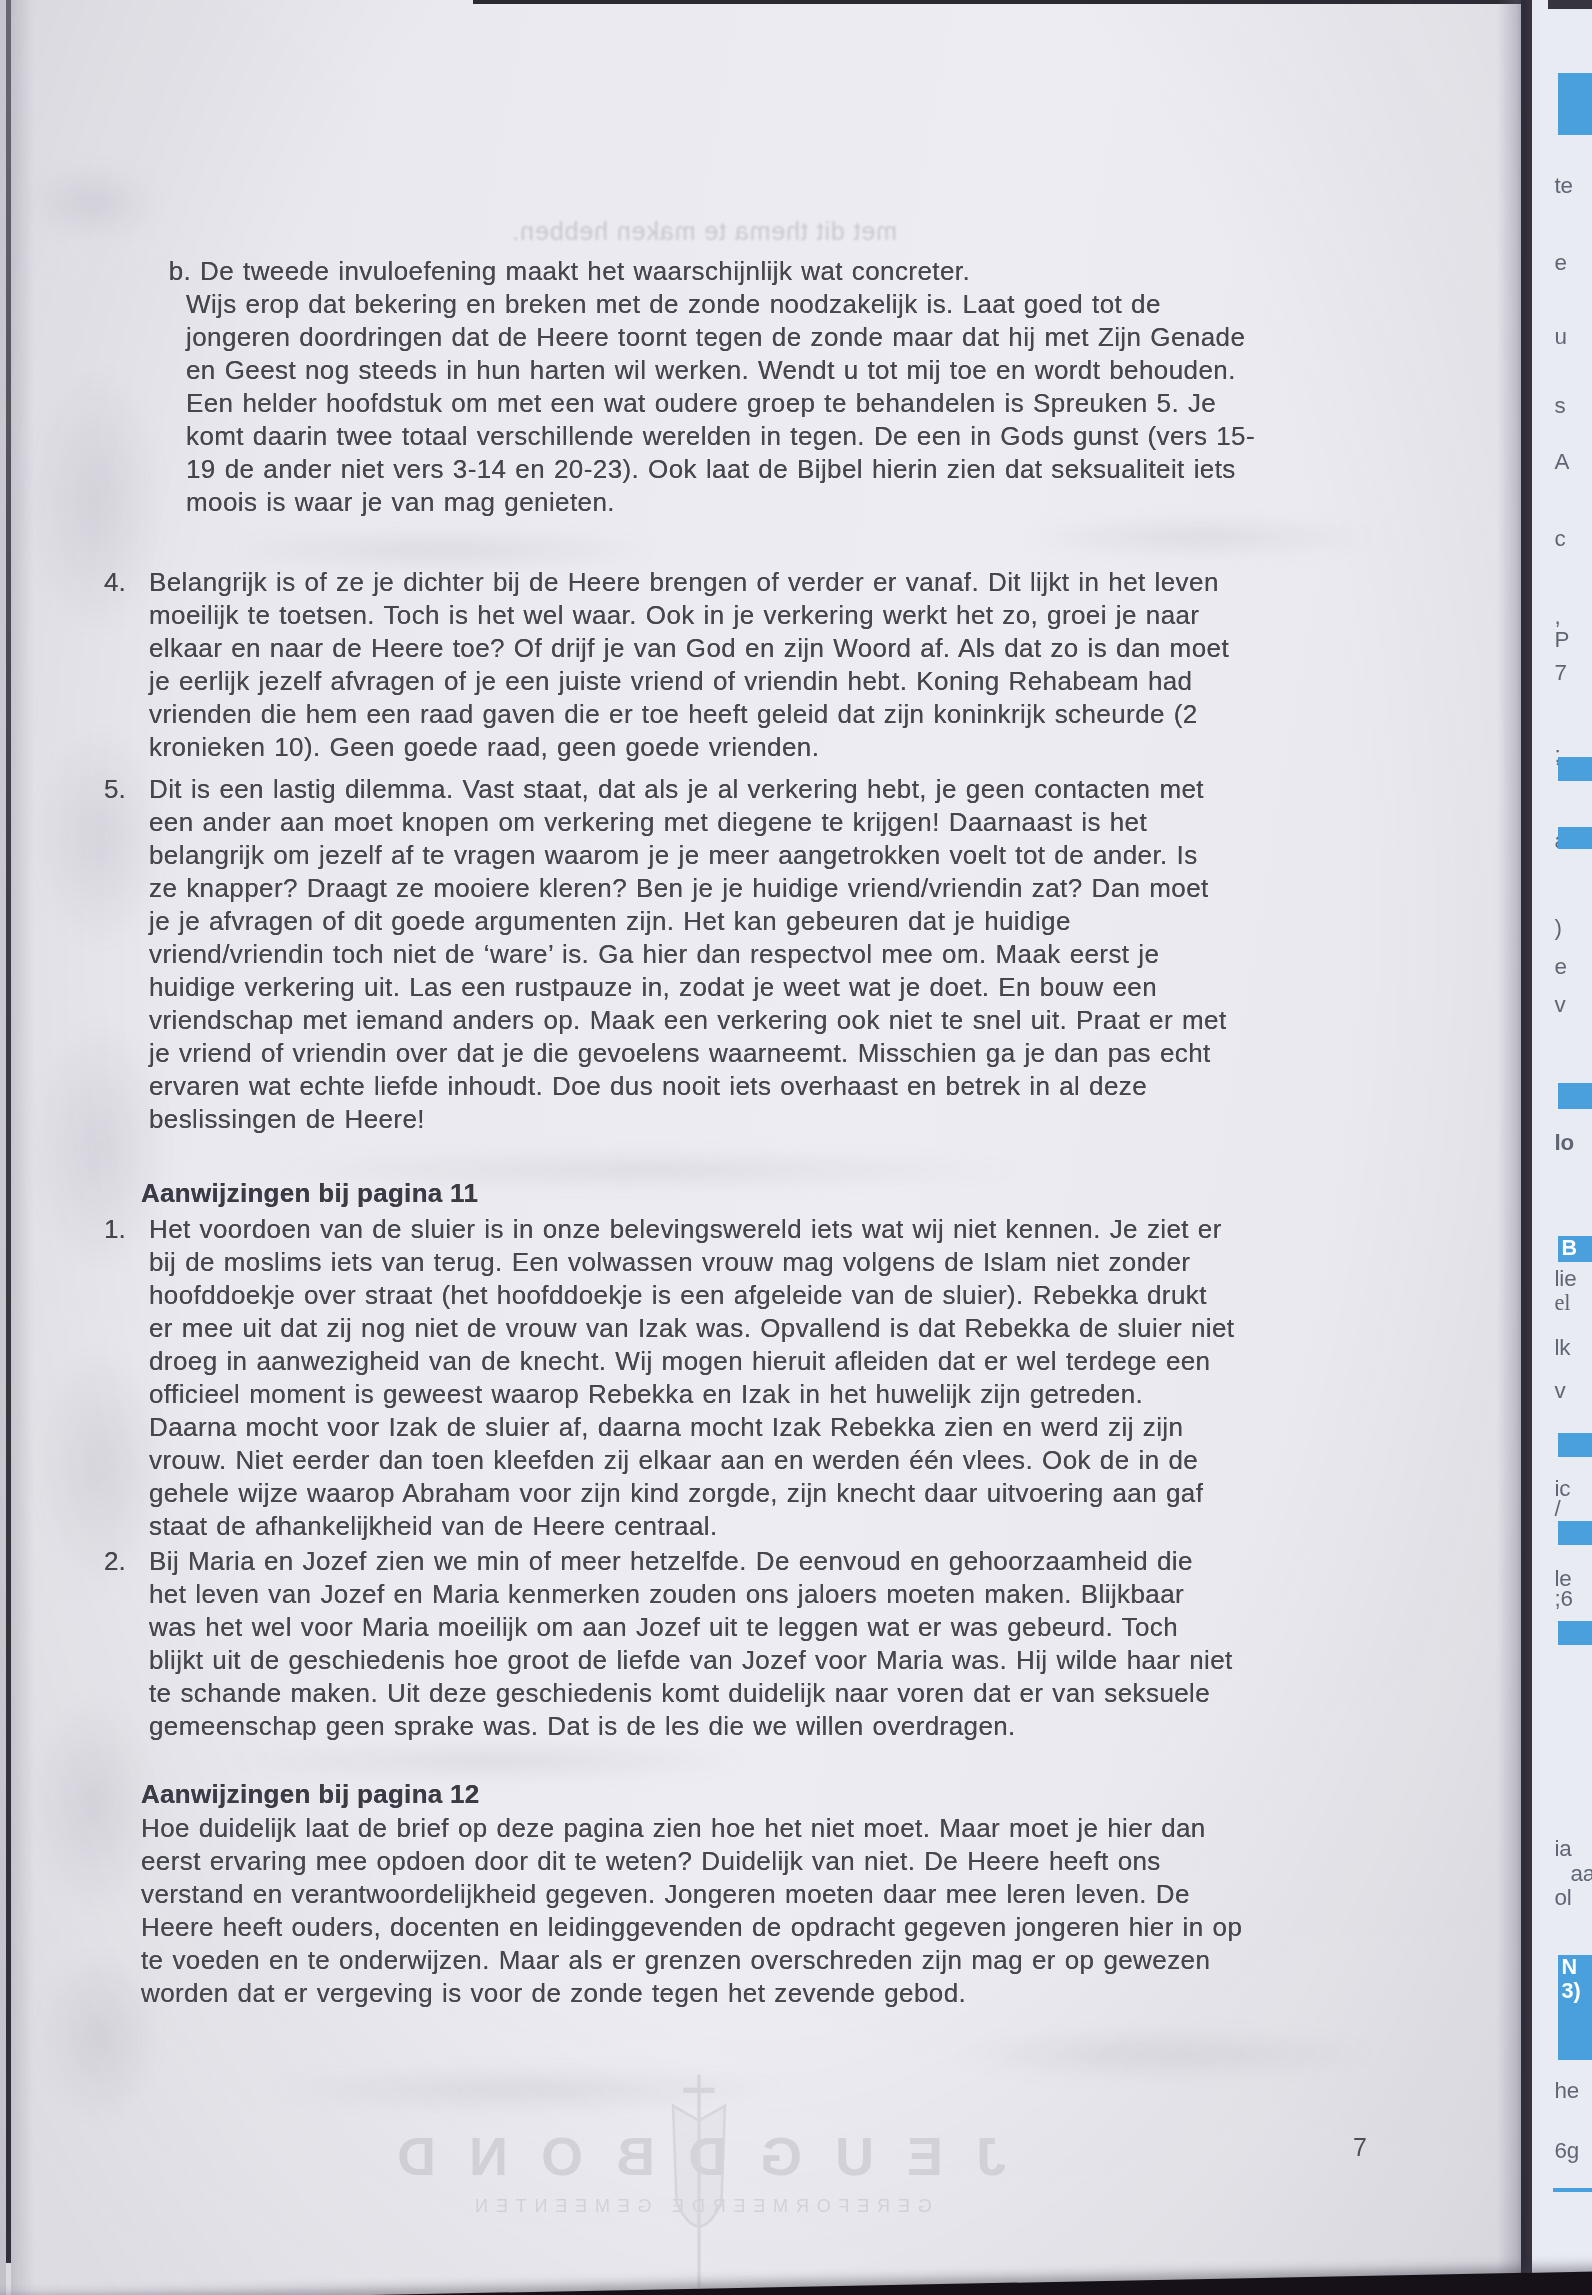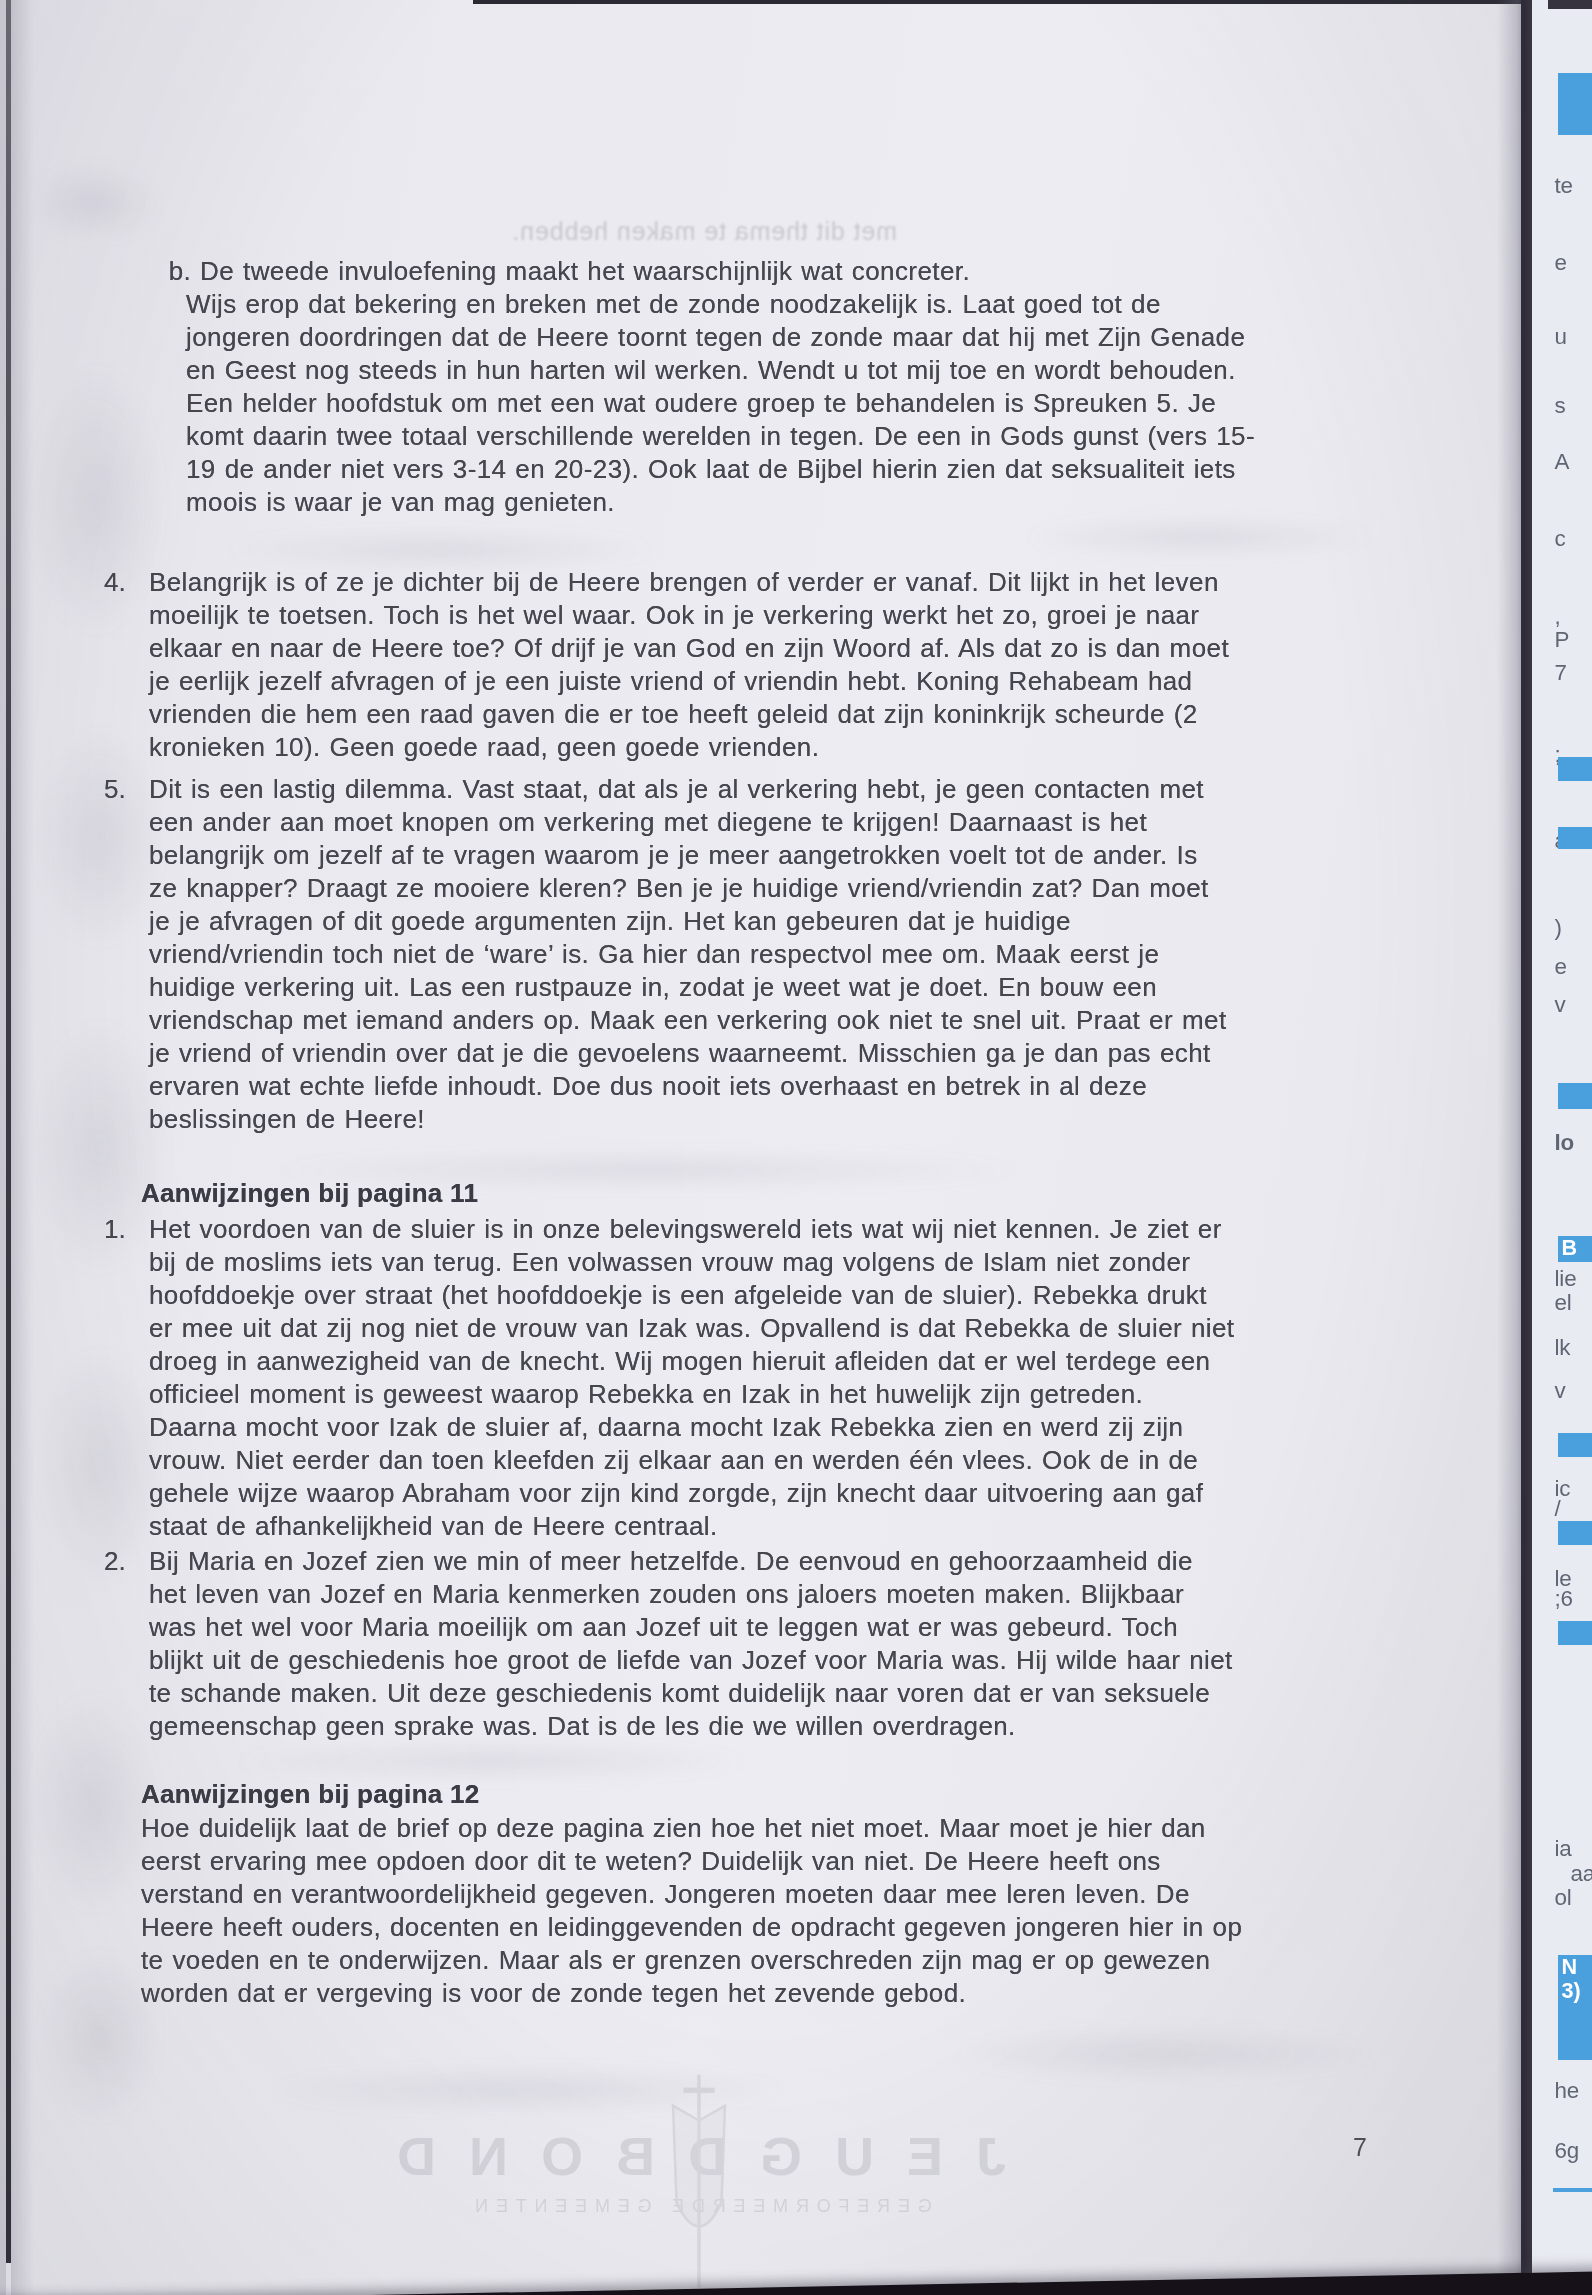--- a/index.html
+++ b/index.html
@@ -173,21 +173,21 @@
       <div class="frag" style="top: 604px;">,</div>
       <div class="frag" style="top: 627px;">P</div>
       <div class="frag" style="top: 660px;">7</div>
       <div class="frag" style="top: 742px;">;.</div>
       <div class="frag" style="top: 828px;">a</div>
       <div class="frag" style="top: 915px;">)</div>
       <div class="frag" style="top: 954px;">e</div>
       <div class="frag" style="top: 992px;">v</div>
       <div class="frag" style="top: 1130px; font-weight: bold;">lo</div>
       <div class="frag" style="top: 1266px;">lie</div>
-      <div class="frag" style="top: 1290px;">el</div>
+      <div class="frag" style="top: 1290px; font-family: Liberation Serif, serif;">el</div>
       <div class="frag" style="top: 1335px;">lk</div>
       <div class="frag" style="top: 1378px;">v</div>
       <div class="frag" style="top: 1476px;">ic</div>
       <div class="frag" style="top: 1496px;">/</div>
       <div class="frag" style="top: 1566px;">le</div>
       <div class="frag" style="top: 1586px;">;6</div>
       <div class="frag" style="top: 1836px;">ia</div>
       <div class="frag" style="top: 1861px; margin-left: 16px;">aa</div>
       <div class="frag" style="top: 1885px;">ol</div>
       <div class="frag" style="top: 2078px;">he</div>

